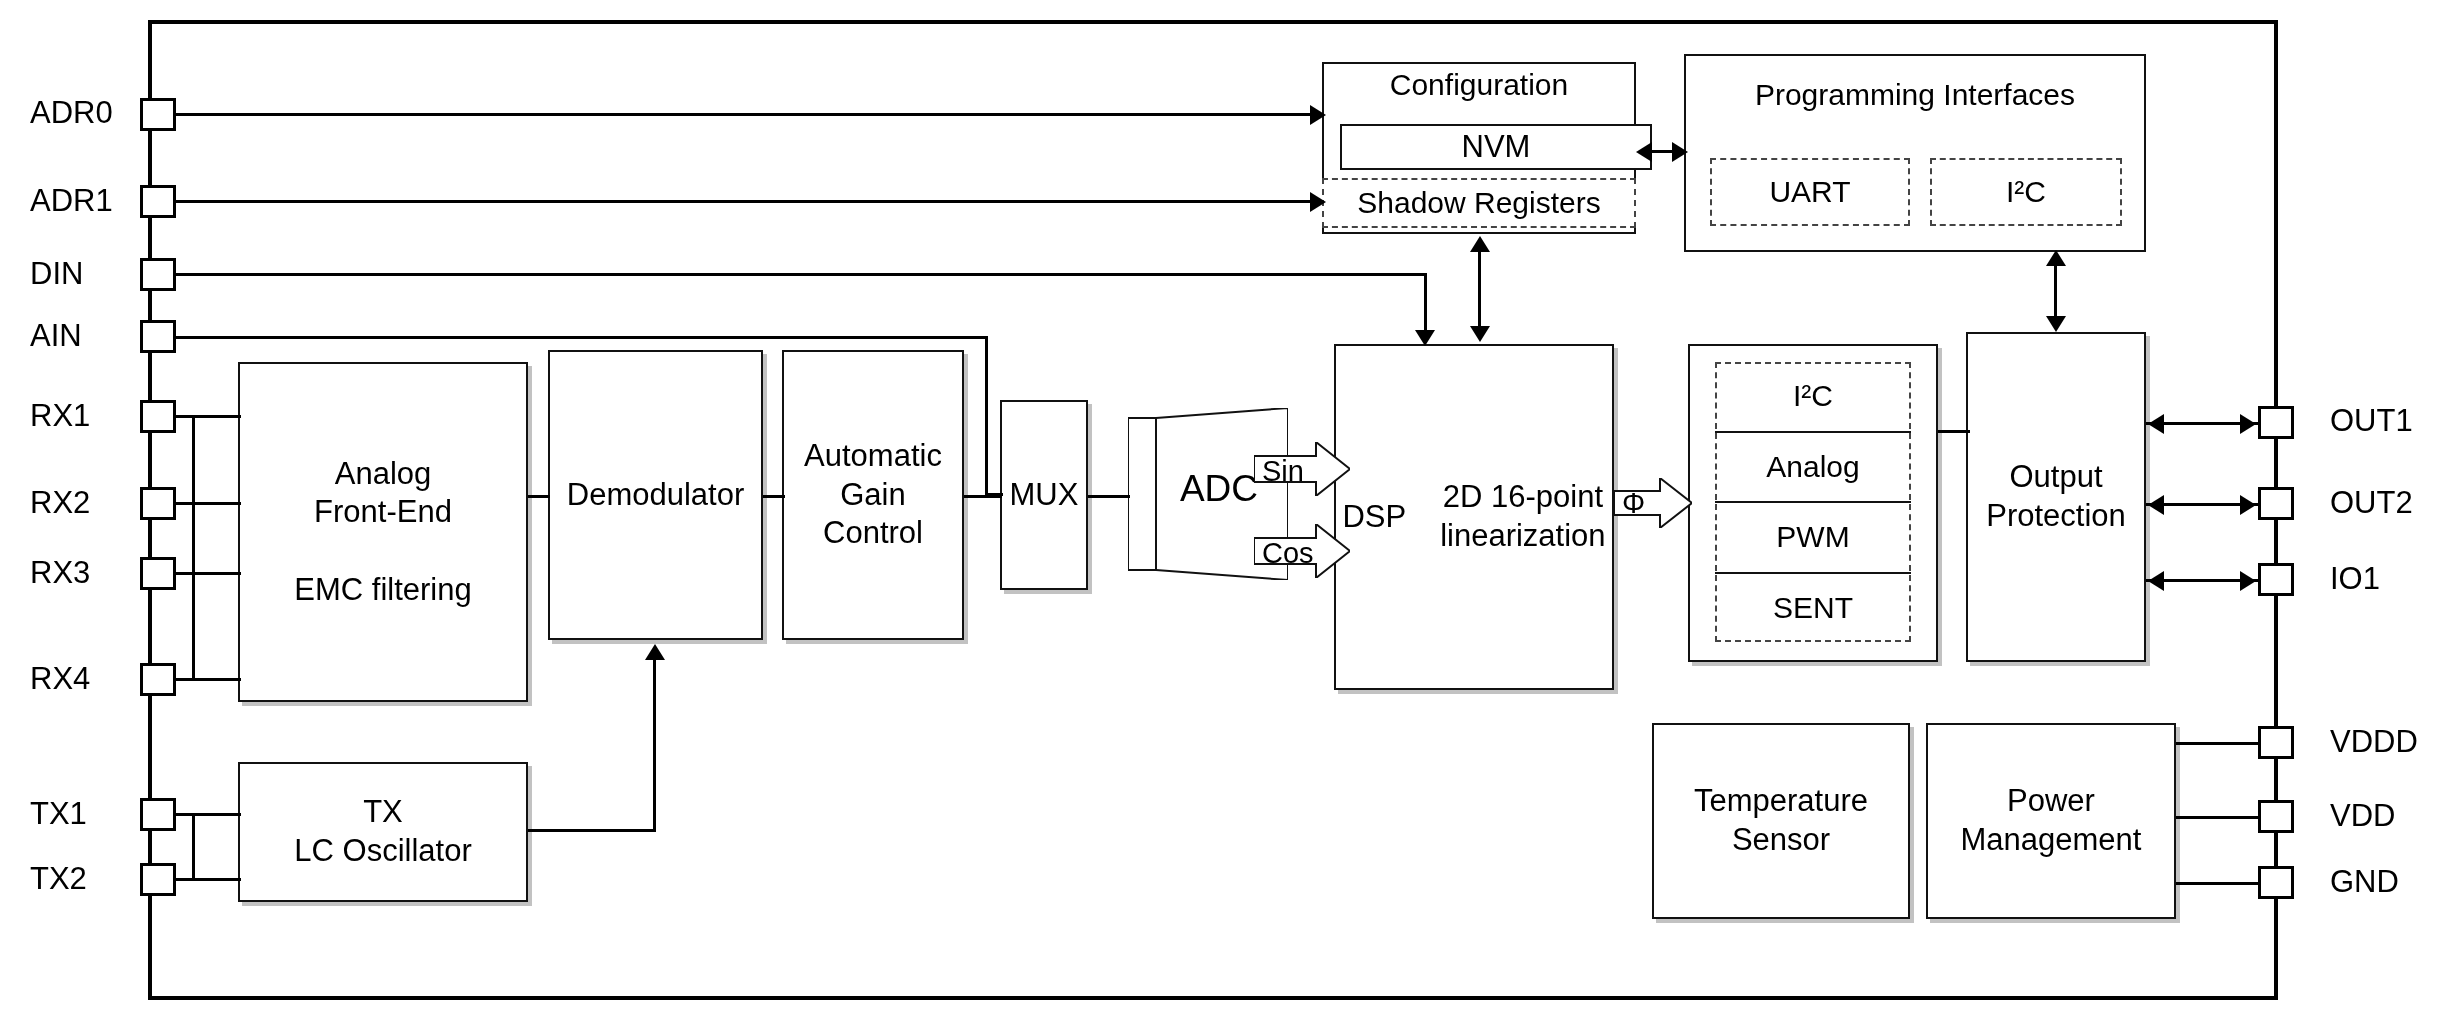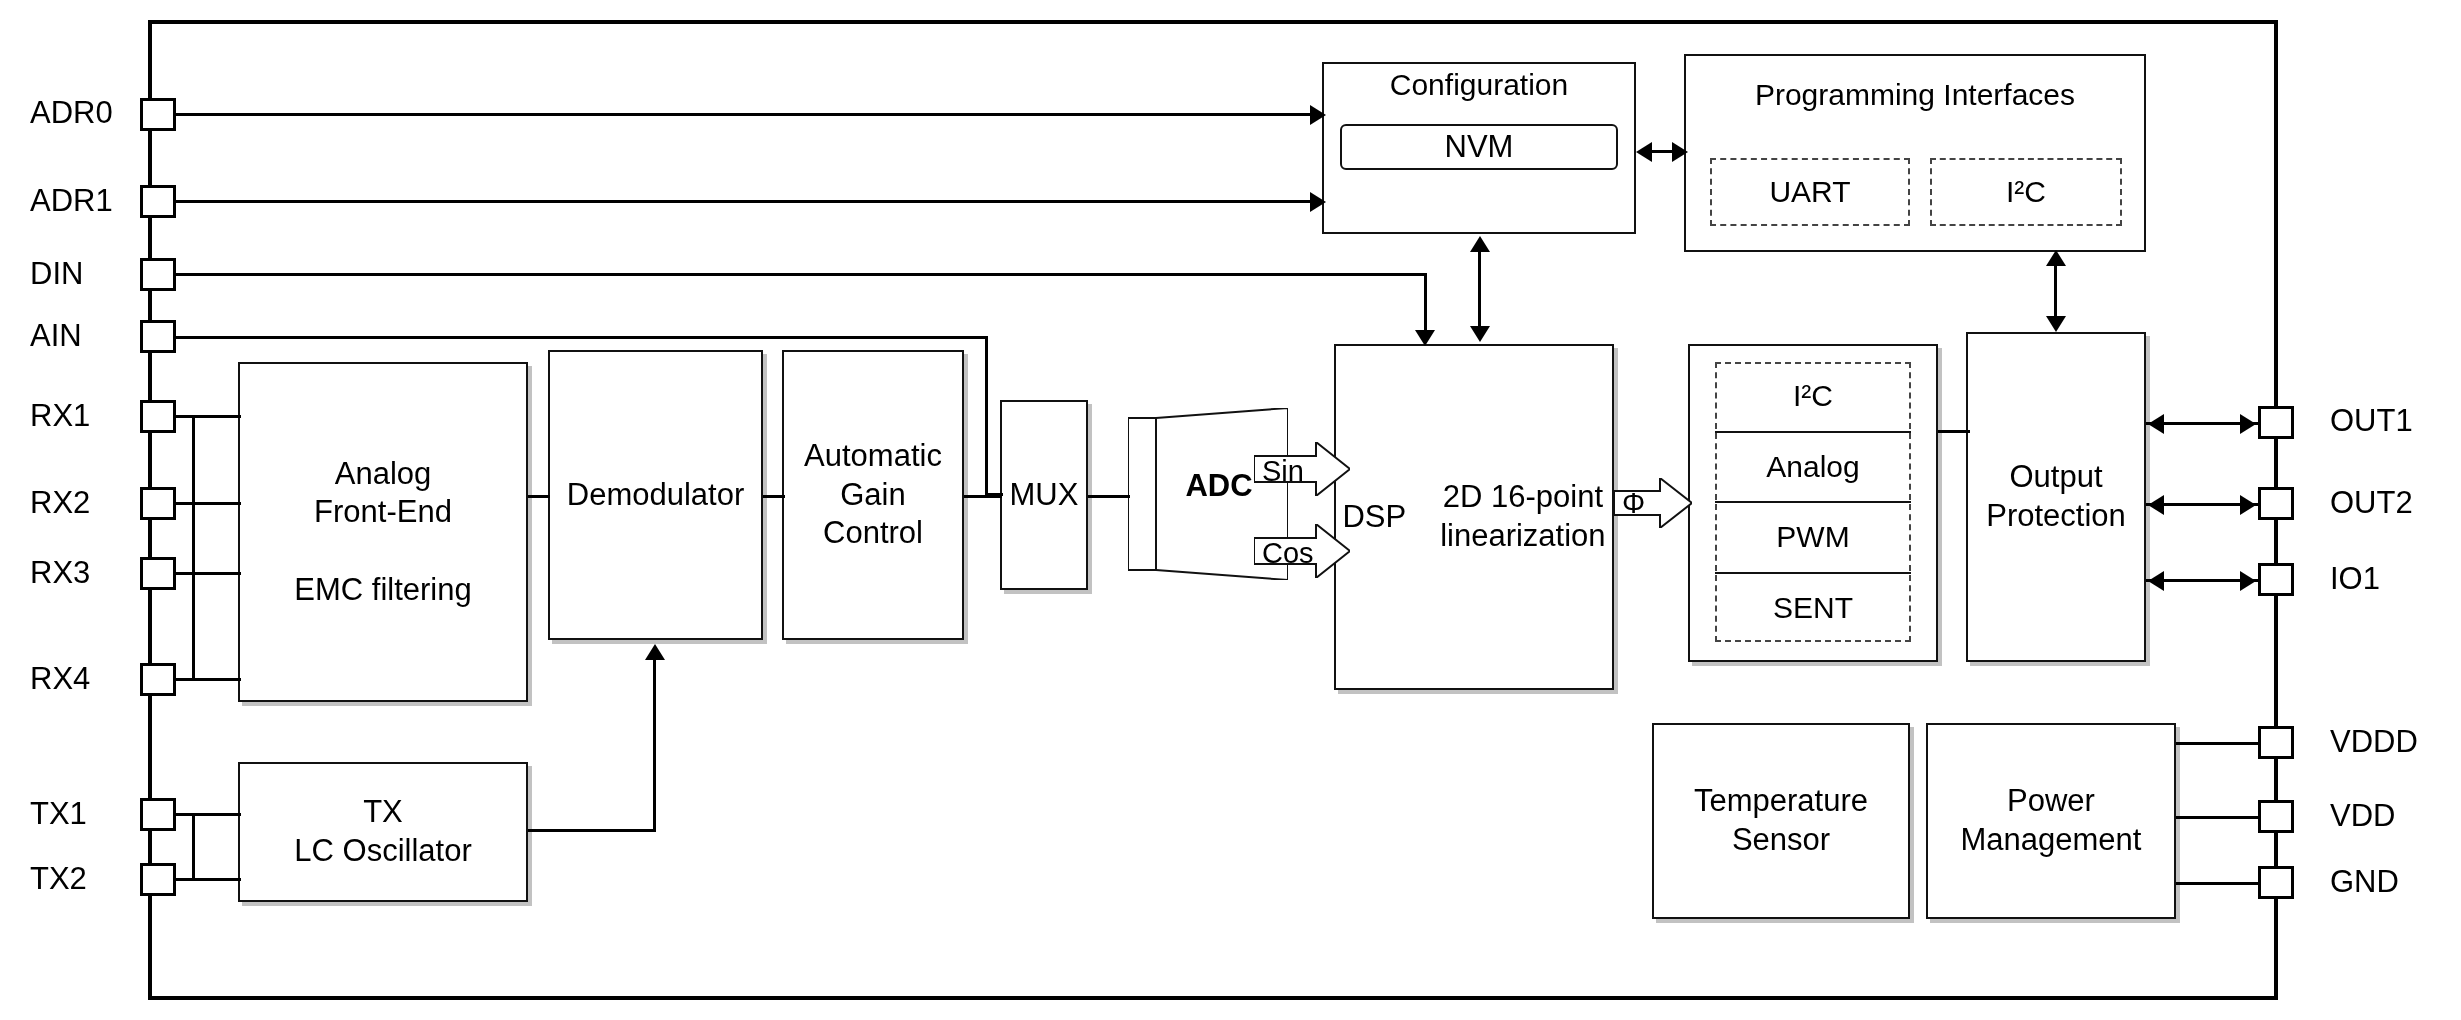--- a/index.html
+++ b/index.html
@@ -104,21 +104,21 @@
     <span class="ml">Automatic
 Gain
 Control</span>
   </div>
 
   <div class="hexwrap" style="left:1128px;top:408px;width:160px;height:172px;">
     <svg width="160" height="172" viewBox="0 0 160 172">
       <polygon points="0,10 28,10 160,0 160,172 28,162 0,162" fill="#ffffff" stroke="#111" stroke-width="2"></polygon>
       <polygon points="0,10 28,10 28,162 0,162" fill="#ffffff" stroke="#111" stroke-width="2"></polygon>
     </svg>
-    <div style="position:absolute;left:26px;top:60px;width:130px;text-align:center;font-size:31px;font-weight:bold;">ADC</div>
+    <div style="position:absolute;left:26px;top:60px;width:130px;text-align:center;font-size:37px;">ADC</div>
   </div>
 
   <div class="box" style="left:1334px;top:344px;width:280px;height:346px;flex-direction:row;justify-content:center;gap:34px;">
     <span>DSP</span>
     <span class="ml">2D 16-point
 linearization</span>
   </div>
 
   <div class="box" style="left:238px;top:762px;width:290px;height:140px;">
     <span class="ml">TX
@@ -148,22 +148,25 @@
 Sensor</span>
   </div>
 
   <div class="box" style="left:1926px;top:723px;width:250px;height:196px;">
     <span class="ml">Power
 Management</span>
   </div>
 
   <div class="box plain" style="left:1322px;top:62px;width:314px;height:172px;"></div>
   <div class="titletxt" style="left:1322px;top:68px;width:314px;">Configuration</div>
-  <div class="box plain" style="left:1340px;top:124px;width:278px;height:46px;border-radius:6px;">
+  <div class="box plain" style="left:1340px;top:124px;width:312px;height:46px;">
     <span>NVM</span>
+  </div>
+  <div class="dash" style="left:1322px;top:178px;width:314px;height:50px;">
+    <span>Shadow Registers</span>
   </div>
 
   <div class="box plain" style="left:1684px;top:54px;width:462px;height:198px;"></div>
   <div class="titletxt" style="left:1684px;top:78px;width:462px;">Programming Interfaces</div>
   <div class="dash" style="left:1710px;top:158px;width:200px;height:68px;">
     <span>UART</span>
   </div>
   <div class="dash" style="left:1930px;top:158px;width:192px;height:68px;">
     <span>I²C</span>
   </div>

